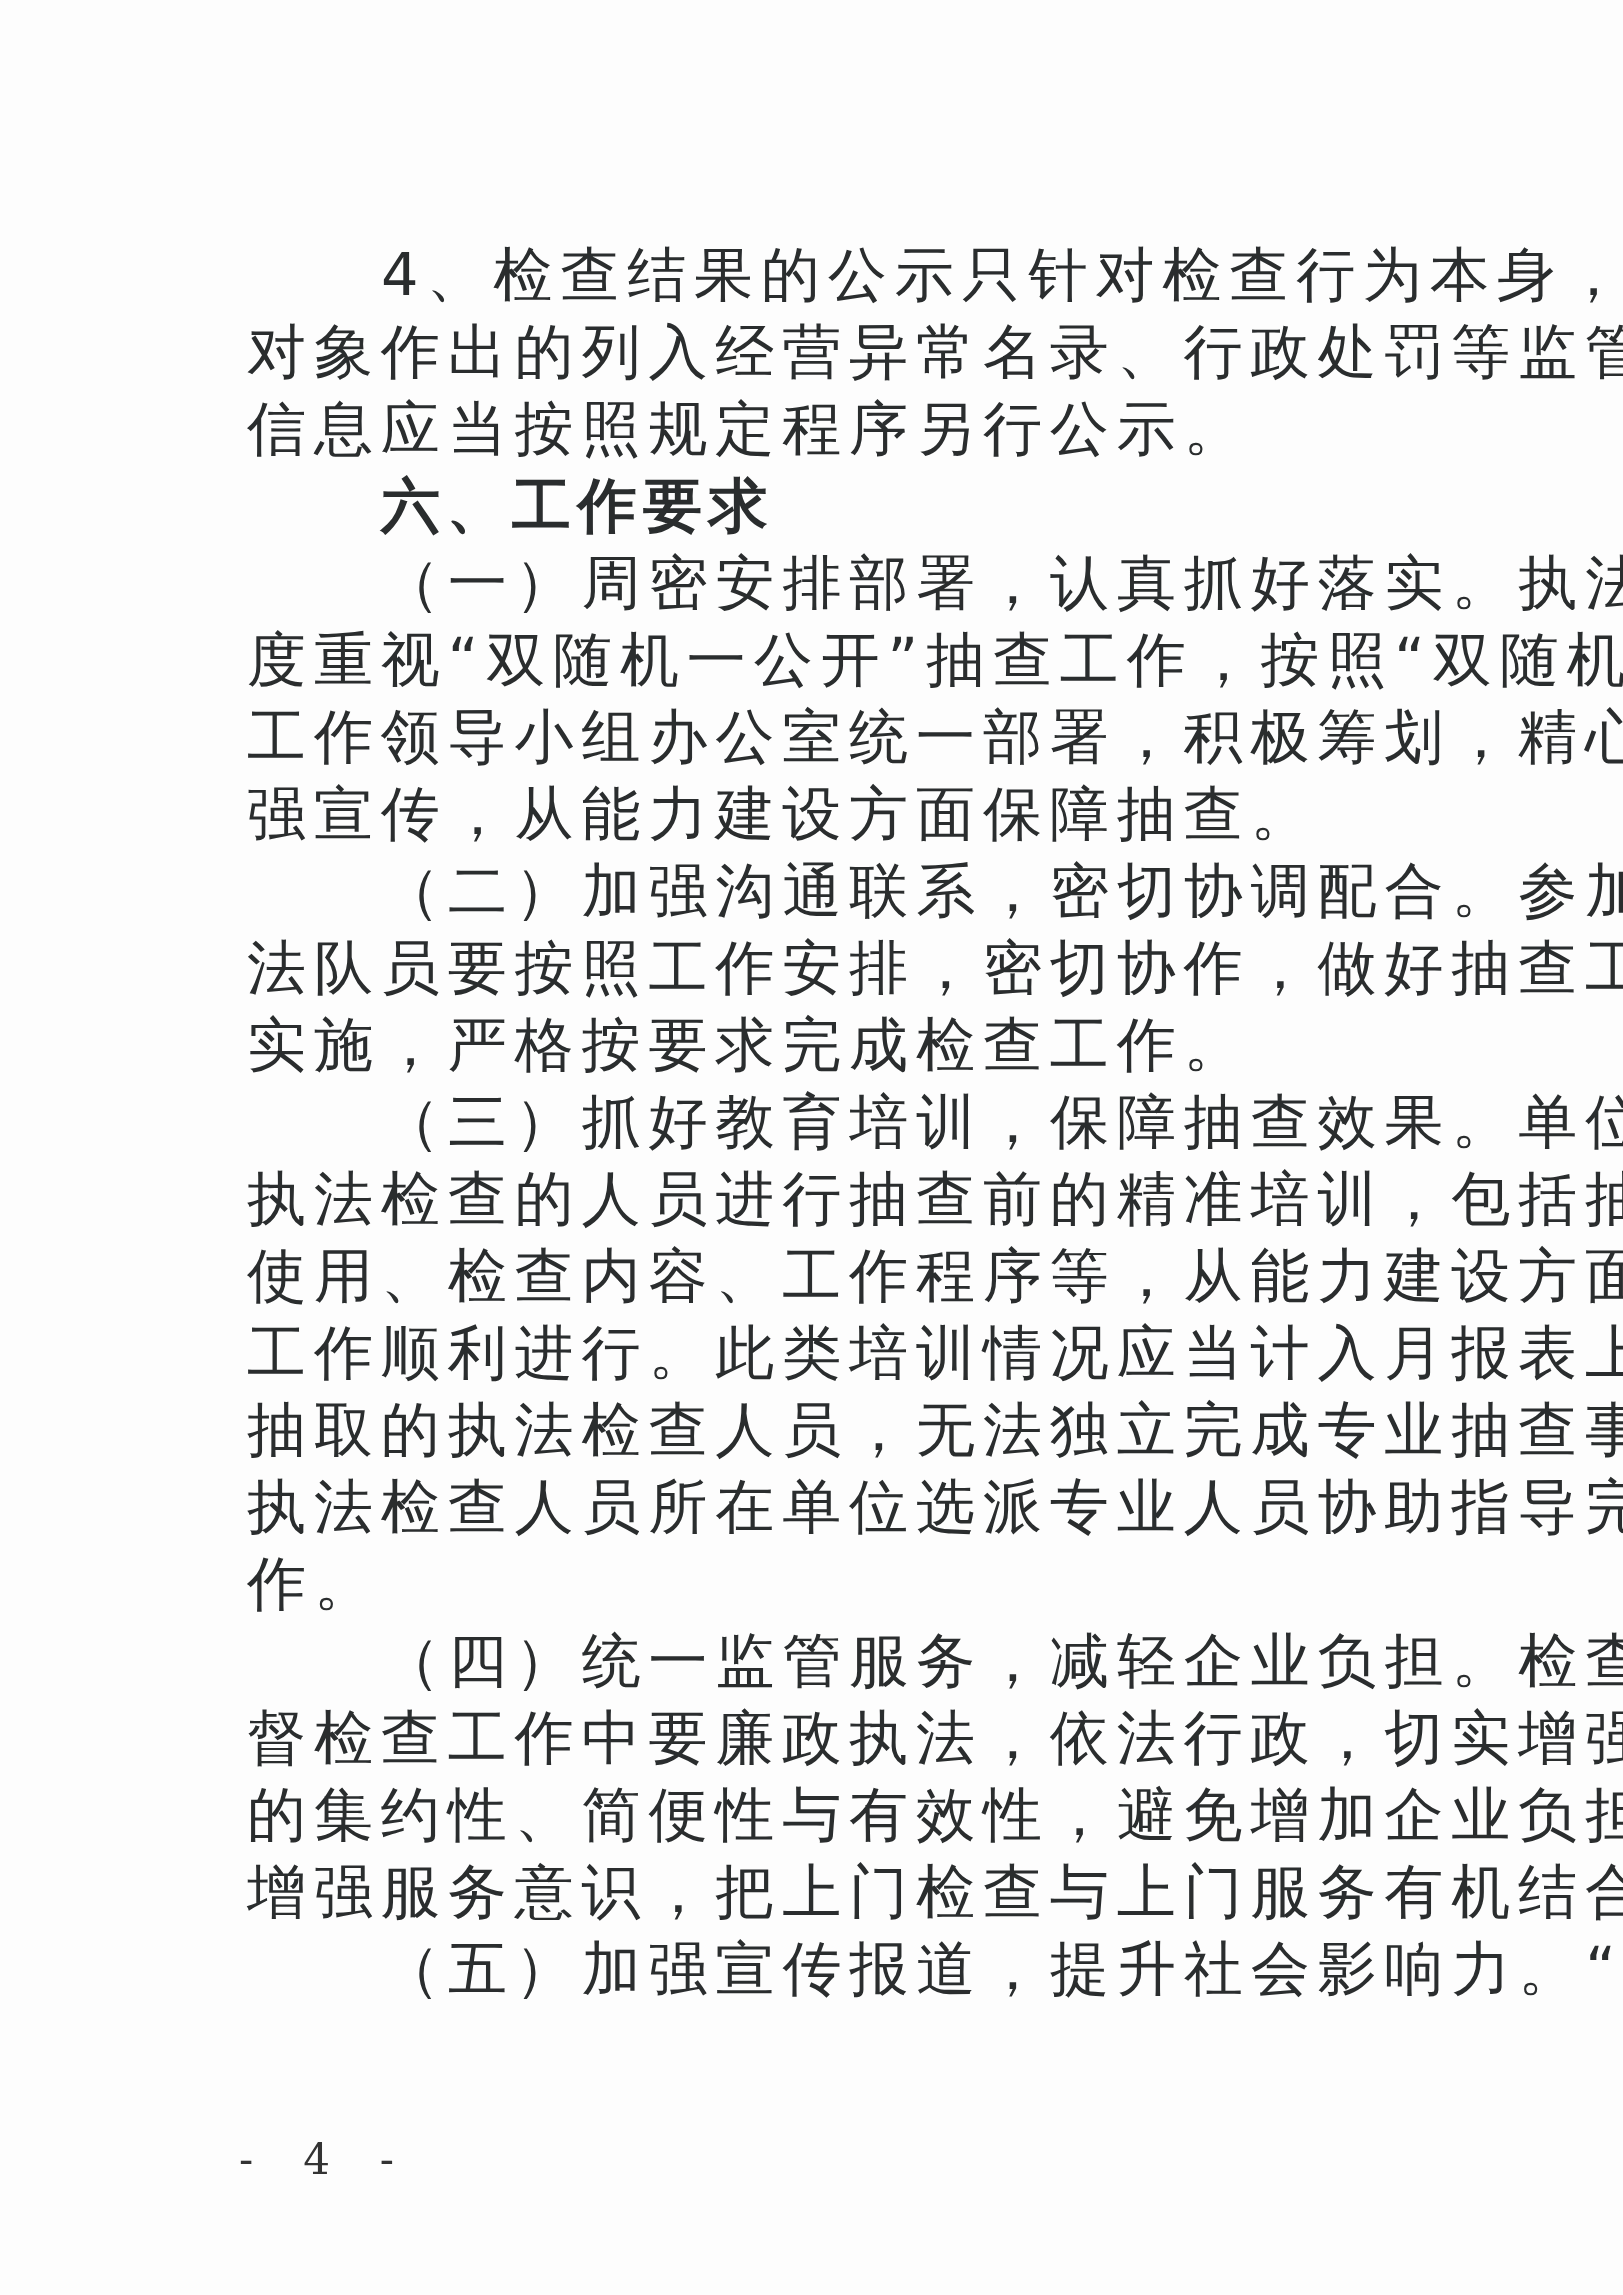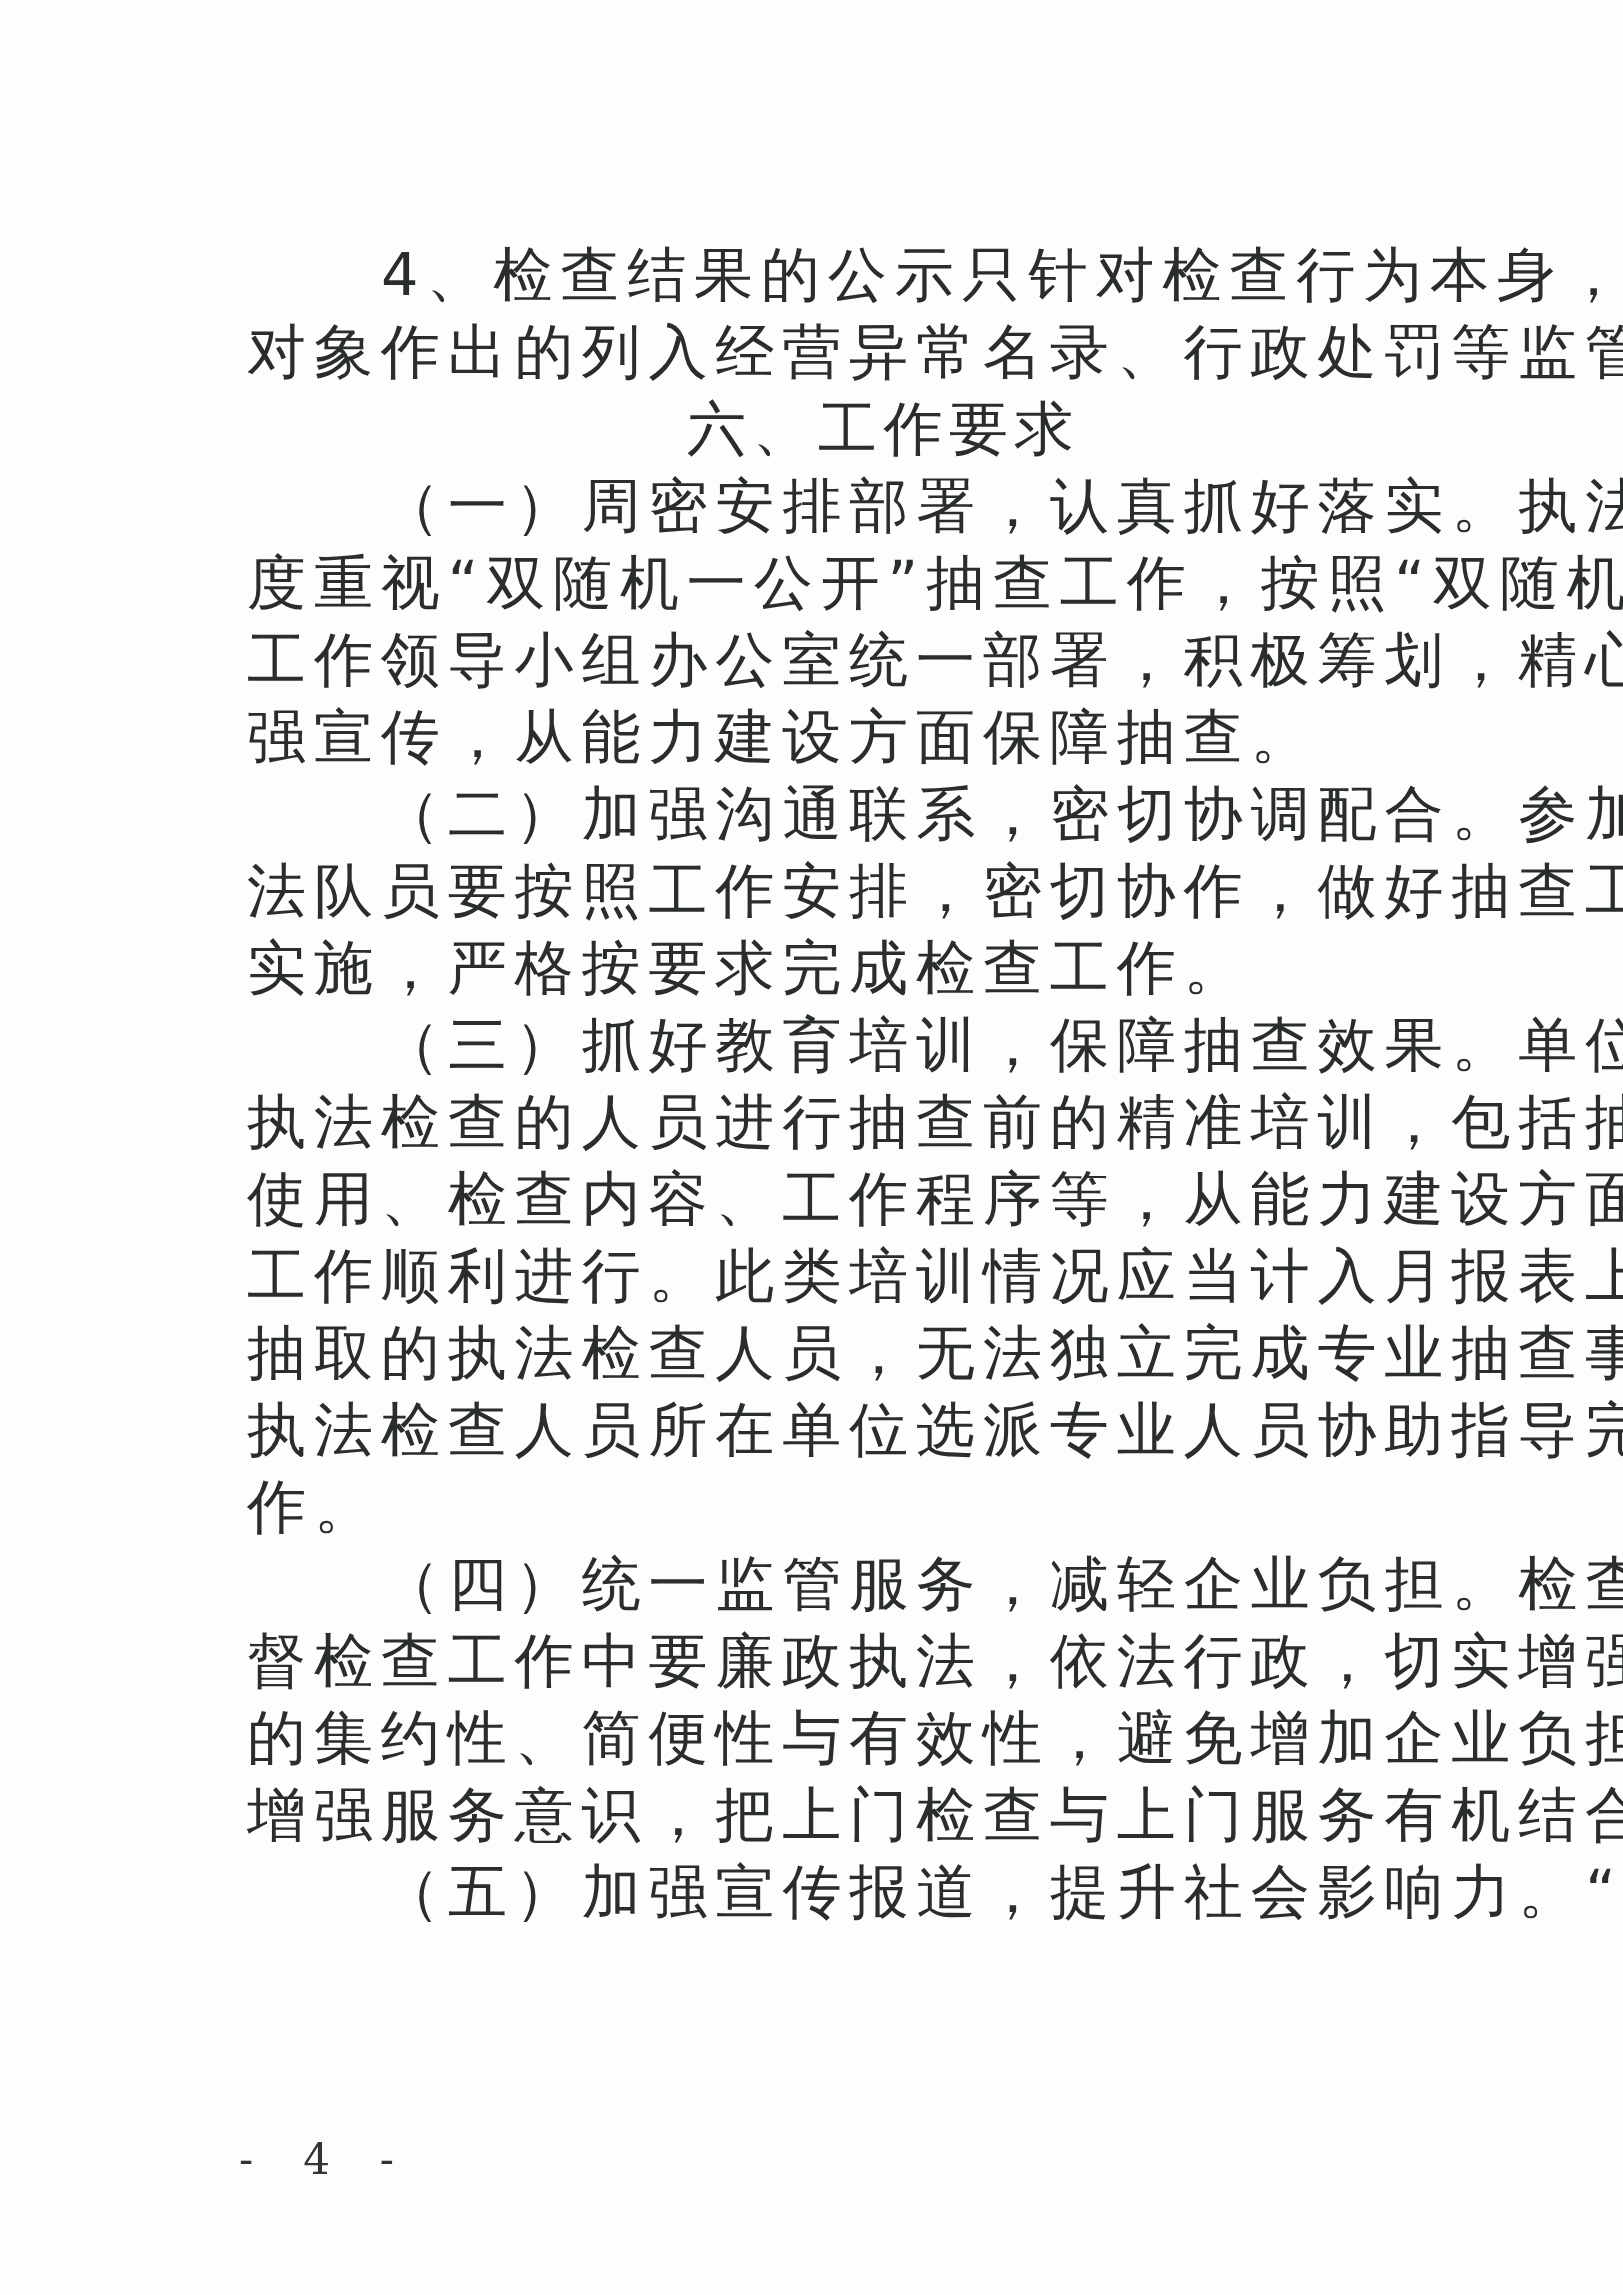--- a/index.html
+++ b/index.html
@@ -3,31 +3,32 @@
 <meta charset="utf-8">
 <style>
   html, body { margin: 0; padding: 0; background: #ffffff; }
   body { width: 1623px; height: 2295px; position: relative; overflow: hidden;
          font-family: "DejaVu Sans", "Liberation Sans", sans-serif; color: #2a2d2e; }
   .page { position: absolute; left: 0; top: 0; width: 1623px; height: 2295px; background: #fdfdfd; }
   .body-text { position: absolute; left: 247px; top: 236px; width: 1139px; }
   .line { height: 77px; line-height: 77px; font-size: 59px; white-space: nowrap;
           letter-spacing: 7.9px; overflow: visible; }
   .line.indent { padding-left: 134px; }
-  .line.heading { font-weight: normal; letter-spacing: 6.5px; text-align: center; }
+  .line.heading { font-weight: bold; letter-spacing: 6.5px; }
   .page-number { position: absolute; left: 239px; top: 2135px; font-size: 42px;
                  font-family: "DejaVu Serif", "Liberation Serif", serif; letter-spacing: 18.3px; color: #333; }
 </style>
 </head>
 <body>
 
 <div class="page">
   <div class="body-text">
     <div class="line indent">4、检查结果的公示只针对检查行为本身，后续对检查</div>
     <div class="line">对象作出的列入经营异常名录、行政处罚等监管执法结果</div>
+    <div class="line">信息应当按照规定程序另行公示。</div>
     <div class="line indent heading">六、工作要求</div>
     <div class="line indent">（一）周密安排部署，认真抓好落实。执法人员要高</div>
     <div class="line">度重视“双随机一公开”抽查工作，按照“双随机一公开”</div>
     <div class="line">工作领导小组办公室统一部署，积极筹划，精心组织，加</div>
     <div class="line">强宣传，从能力建设方面保障抽查。</div>
     <div class="line indent">（二）加强沟通联系，密切协调配合。参加抽查的执</div>
     <div class="line">法队员要按照工作安排，密切协作，做好抽查工作的组织</div>
     <div class="line">实施，严格按要求完成检查工作。</div>
     <div class="line indent">（三）抓好教育培训，保障抽查效果。单位要对参加</div>
     <div class="line">执法检查的人员进行抽查前的精准培训，包括抽查软件的</div>

